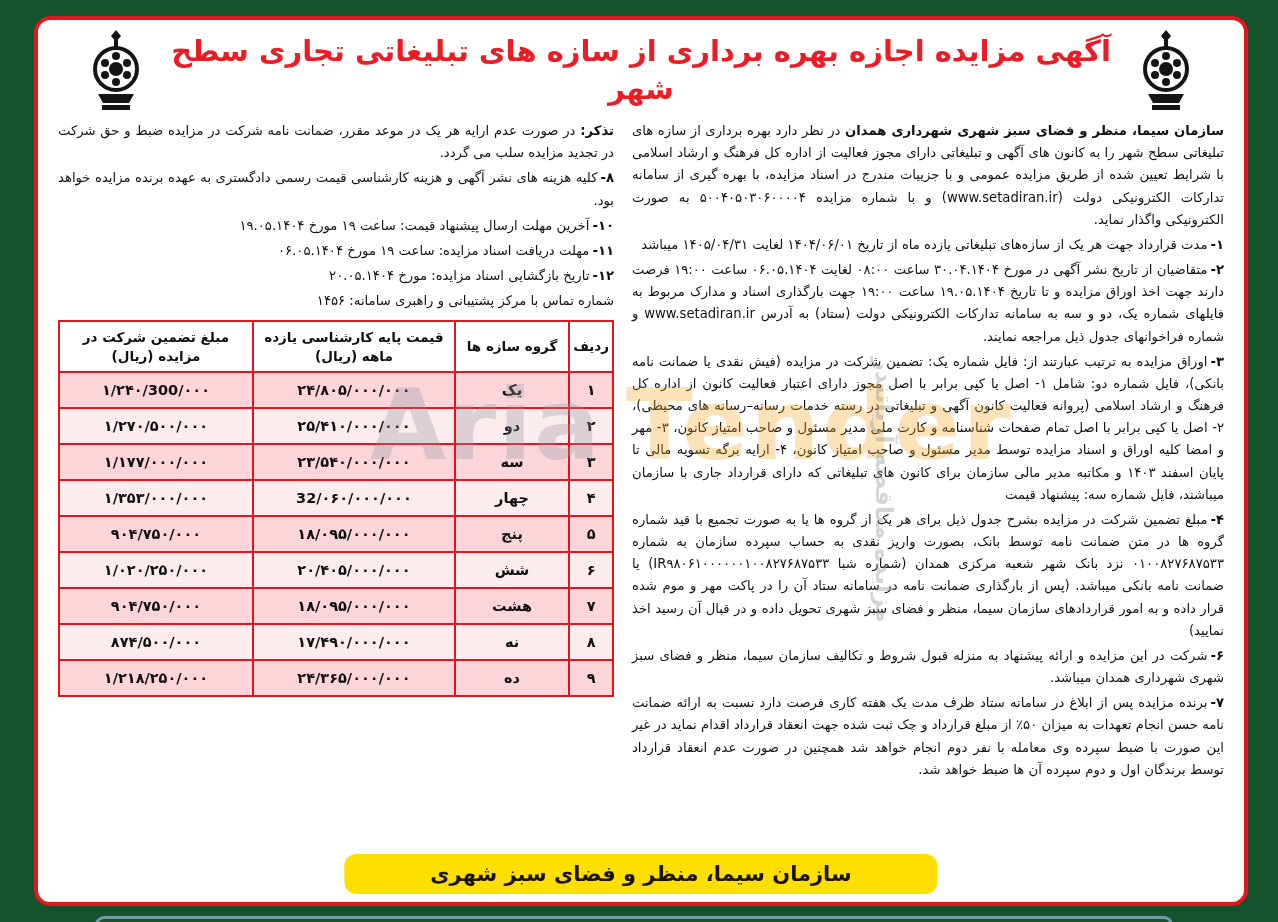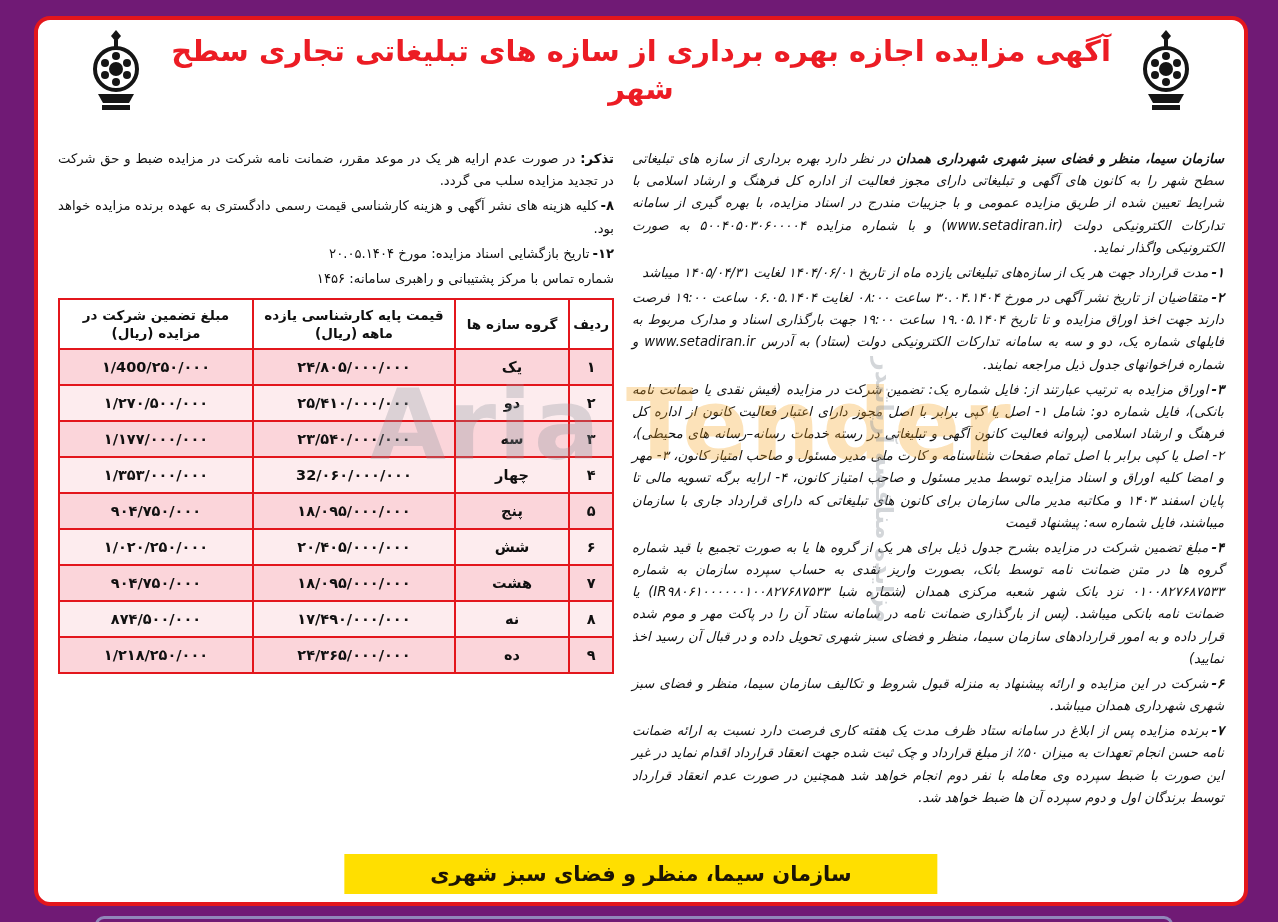--- a/index.html
+++ b/index.html
@@ -2,39 +2,39 @@
 <html lang="fa"><head>
 <meta charset="utf-8">
 <style>
   * { box-sizing: border-box; margin: 0; padding: 0; }
   html,body { width:1278px; height:922px; }
   body {
     background:#f4f2ee;
     font-family:"DejaVu Sans","Liberation Sans",sans-serif;
     position:relative; overflow:hidden;
   }
-  .page { position:absolute; inset:0; background:#701a75; }
+  .page { position:absolute; inset:0; background:#14532d; }
 
   .frame {
     position:absolute; top:16px; right:30px; left:34px; bottom:16px;
     border:4px solid #e3161c; border-radius:16px;
     padding:8px 16px 14px; background:#fff;
   }
 
   .header { display:flex; align-items:center; gap:12px; direction:rtl; padding:2px 34px 4px; }
   .title {
     flex:1; text-align:center; color:#ec1c24;
     font-size:29px; font-weight:bold; line-height:1.3;
   }
   .logo { width:56px; height:82px; flex:0 0 auto; }
   .logo svg { width:100%; height:100%; }
 
   .columns { display:flex; direction:rtl; gap:18px; padding:4px 4px 0; }
-  .col { direction:rtl;margin-top:28px; }
-  .col-right { width:592px;font-style:italic; }
+  .col { direction:rtl; }
+  .col-right { width:592px; }
   .col-left { flex:1; }
 
   .para {
     font-size:13.2px; line-height:1.68; text-align:justify;
     color:#111; margin-bottom:3px;
   }
   .b { font-weight:bold; }
   .num { font-weight:bold; margin-left:3px; }
 
   .price-table { width:100%; border-collapse:collapse; margin-top:8px; direction:rtl; }
@@ -47,21 +47,21 @@
   .price-table th:nth-child(1){ width:32px; }
   .price-table th:nth-child(2){ width:116px; }
   .price-table th:nth-child(3){ width:204px; }
   .price-table th:nth-child(4){ width:196px; }
   .price-table tbody tr:nth-child(odd){ background:#fbd5da; }
   .price-table tbody tr:nth-child(even){ background:#fdecee; }
 
   .banner {
     position:absolute; bottom:8px; left:50%; transform:translateX(-50%);
     background:#ffdf00; color:#1c1405; font-weight:bold; font-size:21px;
-    padding:8px 86px; border-radius:0; white-space:nowrap; direction:rtl;
+    padding:8px 86px; border-radius:12px; white-space:nowrap; direction:rtl;
   }
 
   .watermark { position:absolute; top:368px; left:370px; pointer-events:none; opacity:.30; z-index:5; }
   .wm-latin { font-size:98px; font-weight:bold; letter-spacing:2px; white-space:nowrap; }
   .wm-gray { color:#8e959e; }
   .wm-orange { color:#f7a31b;margin-left:24px; }
   .wm-fa {
     position:absolute; top:490px; left:884px;
     transform:translate(-50%,-50%) rotate(90deg);
     font-size:24px; font-weight:bold; color:#8e959e;
@@ -135,41 +135,43 @@
             <p class="para"><span class="num">۷-</span>برنده مزایده پس از ابلاغ در سامانه ستاد ظرف مدت یک هفته کاری فرصت دارد نسبت به ارائه ضمانت نامه حسن انجام تعهدات به میزان ۵۰٪ از مبلغ قرارداد و چک ثبت شده جهت انعقاد قرارداد اقدام نماید در غیر این صورت با ضبط سپرده وی معامله با نفر دوم انجام خواهد شد همچنین در صورت عدم انعقاد قرارداد توسط برندگان اول و دوم سپرده آن ها ضبط خواهد شد.</p>
           </div>
       </div>
 
       <div class="col col-left">
         <p class="para">
           <span class="b">تذکر:</span><span> در صورت عدم ارایه هر یک در موعد مقرر، ضمانت نامه شرکت در مزایده ضبط و حق شرکت در تجدید مزایده سلب می گردد.</span>
         </p>
         <div id="left-items">
             <p class="para"><span class="num">۸-</span>کلیه هزینه های نشر آگهی و هزینه کارشناسی قیمت رسمی دادگستری به عهده برنده مزایده خواهد بود.</p>
+            <p class="para"><span class="num">۱۰-</span>آخرین مهلت ارسال پیشنهاد قیمت: ساعت ۱۹ مورخ ۱۹.۰۵.۱۴۰۴</p>
+            <p class="para"><span class="num">۱۱-</span>مهلت دریافت اسناد مزایده: ساعت ۱۹ مورخ ۰۶.۰۵.۱۴۰۴</p>
             <p class="para"><span class="num">۱۲-</span>تاریخ بازگشایی اسناد مزایده: مورخ ۲۰.۰۵.۱۴۰۴</p>
           </div>
         <div id="extra-paras">
             <p class="para">شماره تماس با مرکز پشتیبانی و راهبری سامانه: ۱۴۵۶</p>
           </div>
 
         <table class="price-table" dir="rtl">
           <thead>
             <tr id="table-head-row">
                 <th>ردیف</th>
                 <th>گروه سازه ها</th>
                 <th>قیمت پایه کارشناسی یازده ماهه (ریال)</th>
                 <th>مبلغ تضمین شرکت در مزایده (ریال)</th>
               </tr>
           </thead>
           <tbody id="table-body">
               <tr>
                 <td>۱</td>
                 <td>یک</td>
                 <td>۲۴/۸۰۵/۰۰۰/۰۰۰</td>
-                <td>۱/400/۲۵۰/۰۰۰</td>
+                <td>۱/۲۴۰/300/۰۰۰</td>
               </tr>
               <tr>
                 <td>۲</td>
                 <td>دو</td>
                 <td>۲۵/۴۱۰/۰۰۰/۰۰۰</td>
                 <td>۱/۲۷۰/۵۰۰/۰۰۰</td>
               </tr>
               <tr>
                 <td>۳</td>
                 <td>سه</td>

